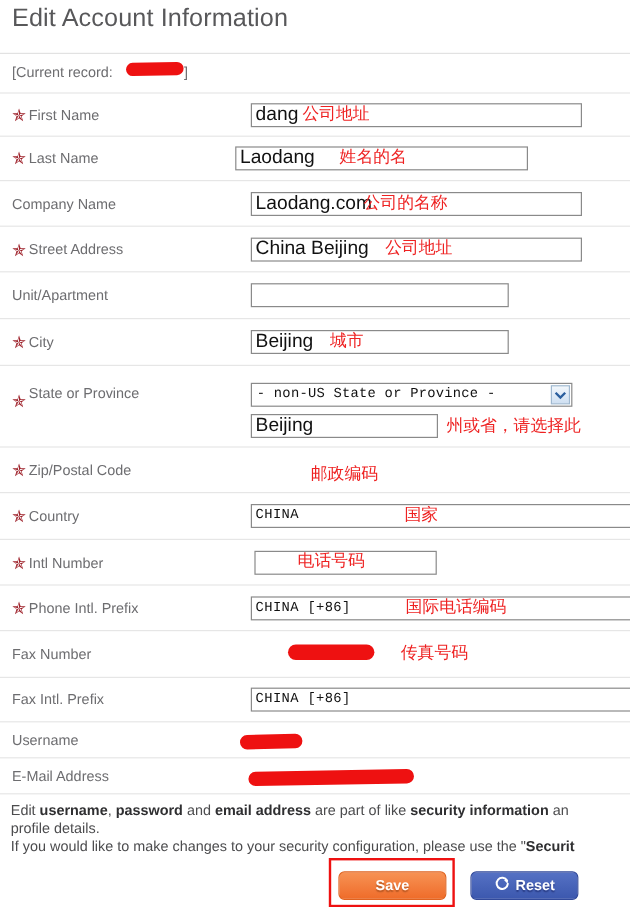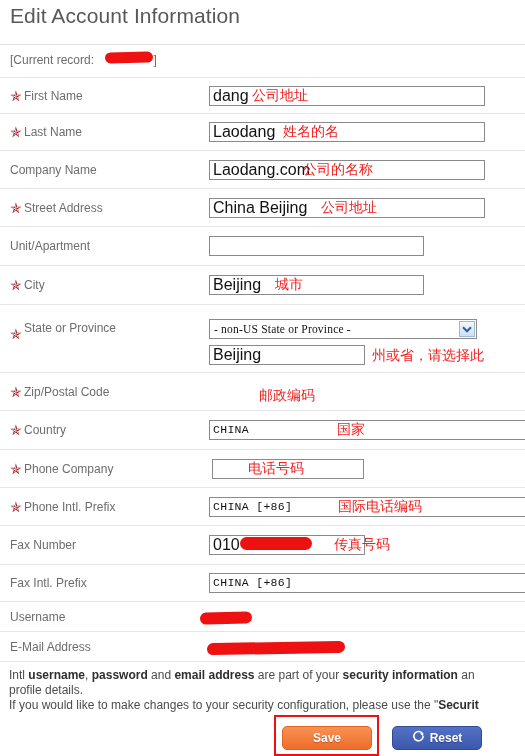--- a/index.html
+++ b/index.html
@@ -123,21 +123,21 @@
     font-size: 11.5px;
     letter-spacing: 0.3px;
   }
 
   
   .select-box {
     position: absolute;
     border: 1px solid #8a8a8a;
     background: #ffffff;
     height: 20px;
-    font-family: Liberation Serif, serif;
+    font-family: Liberation Mono, monospace;
     font-size: 11.5px;
     color: #111;
     line-height: 18px;
     padding-left: 4px;
     letter-spacing: 0.2px;
     white-space: nowrap;
     overflow: hidden;
   }
   .select-arrow {
     position: absolute;
@@ -227,21 +227,21 @@
   <div class="row" style="top:77px;height:36px">
     <span class="star">✯</span>
     <span class="row-label indented">First Name</span>
     <div class="field" style="left:209px;width:276px">dang</div>
     <span class="annot" style="left:252px;top:10px">公司地址</span>
   </div>
 
   <div class="row" style="top:113px;height:37px">
     <span class="star">✯</span>
     <span class="row-label indented">Last Name</span>
-    <div class="field" style="left:209px;width:276px">Laodang</div>
+    <div class="field" style="left:196px;width:244px">Laodang</div>
     <span class="annot" style="left:283px;top:10px">姓名的名</span>
   </div>
 
   <div class="row" style="top:150px;height:38px">
     <span class="row-label">Company Name</span>
     <div class="field" style="left:209px;width:276px">Laodang.com</div>
     <span class="annot" style="left:303px;top:11px">公司的名称</span>
   </div>
 
   <div class="row" style="top:188px;height:38px">
@@ -288,35 +288,34 @@
 
   <div class="row" style="top:410px;height:39px">
     <span class="star">✯</span>
     <span class="row-label indented">Country</span>
     <div class="field mono" style="left:209px;width:330px">CHINA</div>
     <span class="annot" style="left:337px;top:11px">国家</span>
   </div>
 
   <div class="row" style="top:449px;height:38px">
     <span class="star">✯</span>
-    <span class="row-label indented">Phone Company</span>
+    <span class="row-label indented">Intl Number</span>
     <div class="field" style="left:212px;width:152px"></div>
     <span class="annot" style="left:248px;top:11px">电话号码</span>
   </div>
 
   <div class="row" style="top:487px;height:38px">
     <span class="star">✯</span>
     <span class="row-label indented">Phone Intl. Prefix</span>
     <div class="field mono" style="left:209px;width:330px">CHINA  [+86]</div>
     <span class="annot" style="left:338px;top:11px">国际电话编码</span>
   </div>
 
   <div class="row" style="top:525px;height:39px">
     <span class="row-label">Fax Number</span>
-    <div class="field" style="left:209px;width:156px">010</div>
     <span class="annot" style="left:334px;top:11px">传真号码</span>
   </div>
 
   <div class="row" style="top:564px;height:37px">
     <span class="row-label">Fax Intl. Prefix</span>
     <div class="field mono" style="left:209px;width:330px">CHINA  [+86]</div>
   </div>
 
   <div class="row" style="top:601px;height:30px">
     <span class="row-label">Username</span>
@@ -325,21 +324,21 @@
   <div class="row" style="top:631px;height:30px">
     <span class="row-label">E-Mail Address</span>
   </div>
   <div class="row" style="top:661px;height:1px"></div>
 
   <div class="redact redact-fax"></div>
   <div class="redact redact-user"></div>
   <div class="redact redact-email"></div>
 
   <div class="footer-note">
-    <span>Intl </span><b>username</b><span>, </span><b>password</b><span> and </span><b>email address</b><span> are part of your </span><b>security information</b><span> an</span><br>
+    <span>Edit </span><b>username</b><span>, </span><b>password</b><span> and </span><b>email address</b><span> are part of like </span><b>security information</b><span> an</span><br>
     <span>profile details.</span><br>
     <span>If you would like to make changes to your security configuration, please use the "</span><b>Securit</b>
   </div>
 
   <div class="btn-save">
     <span>Save</span>
   </div>
 
   <div class="btn-reset">
     <span class="reset-icon">

